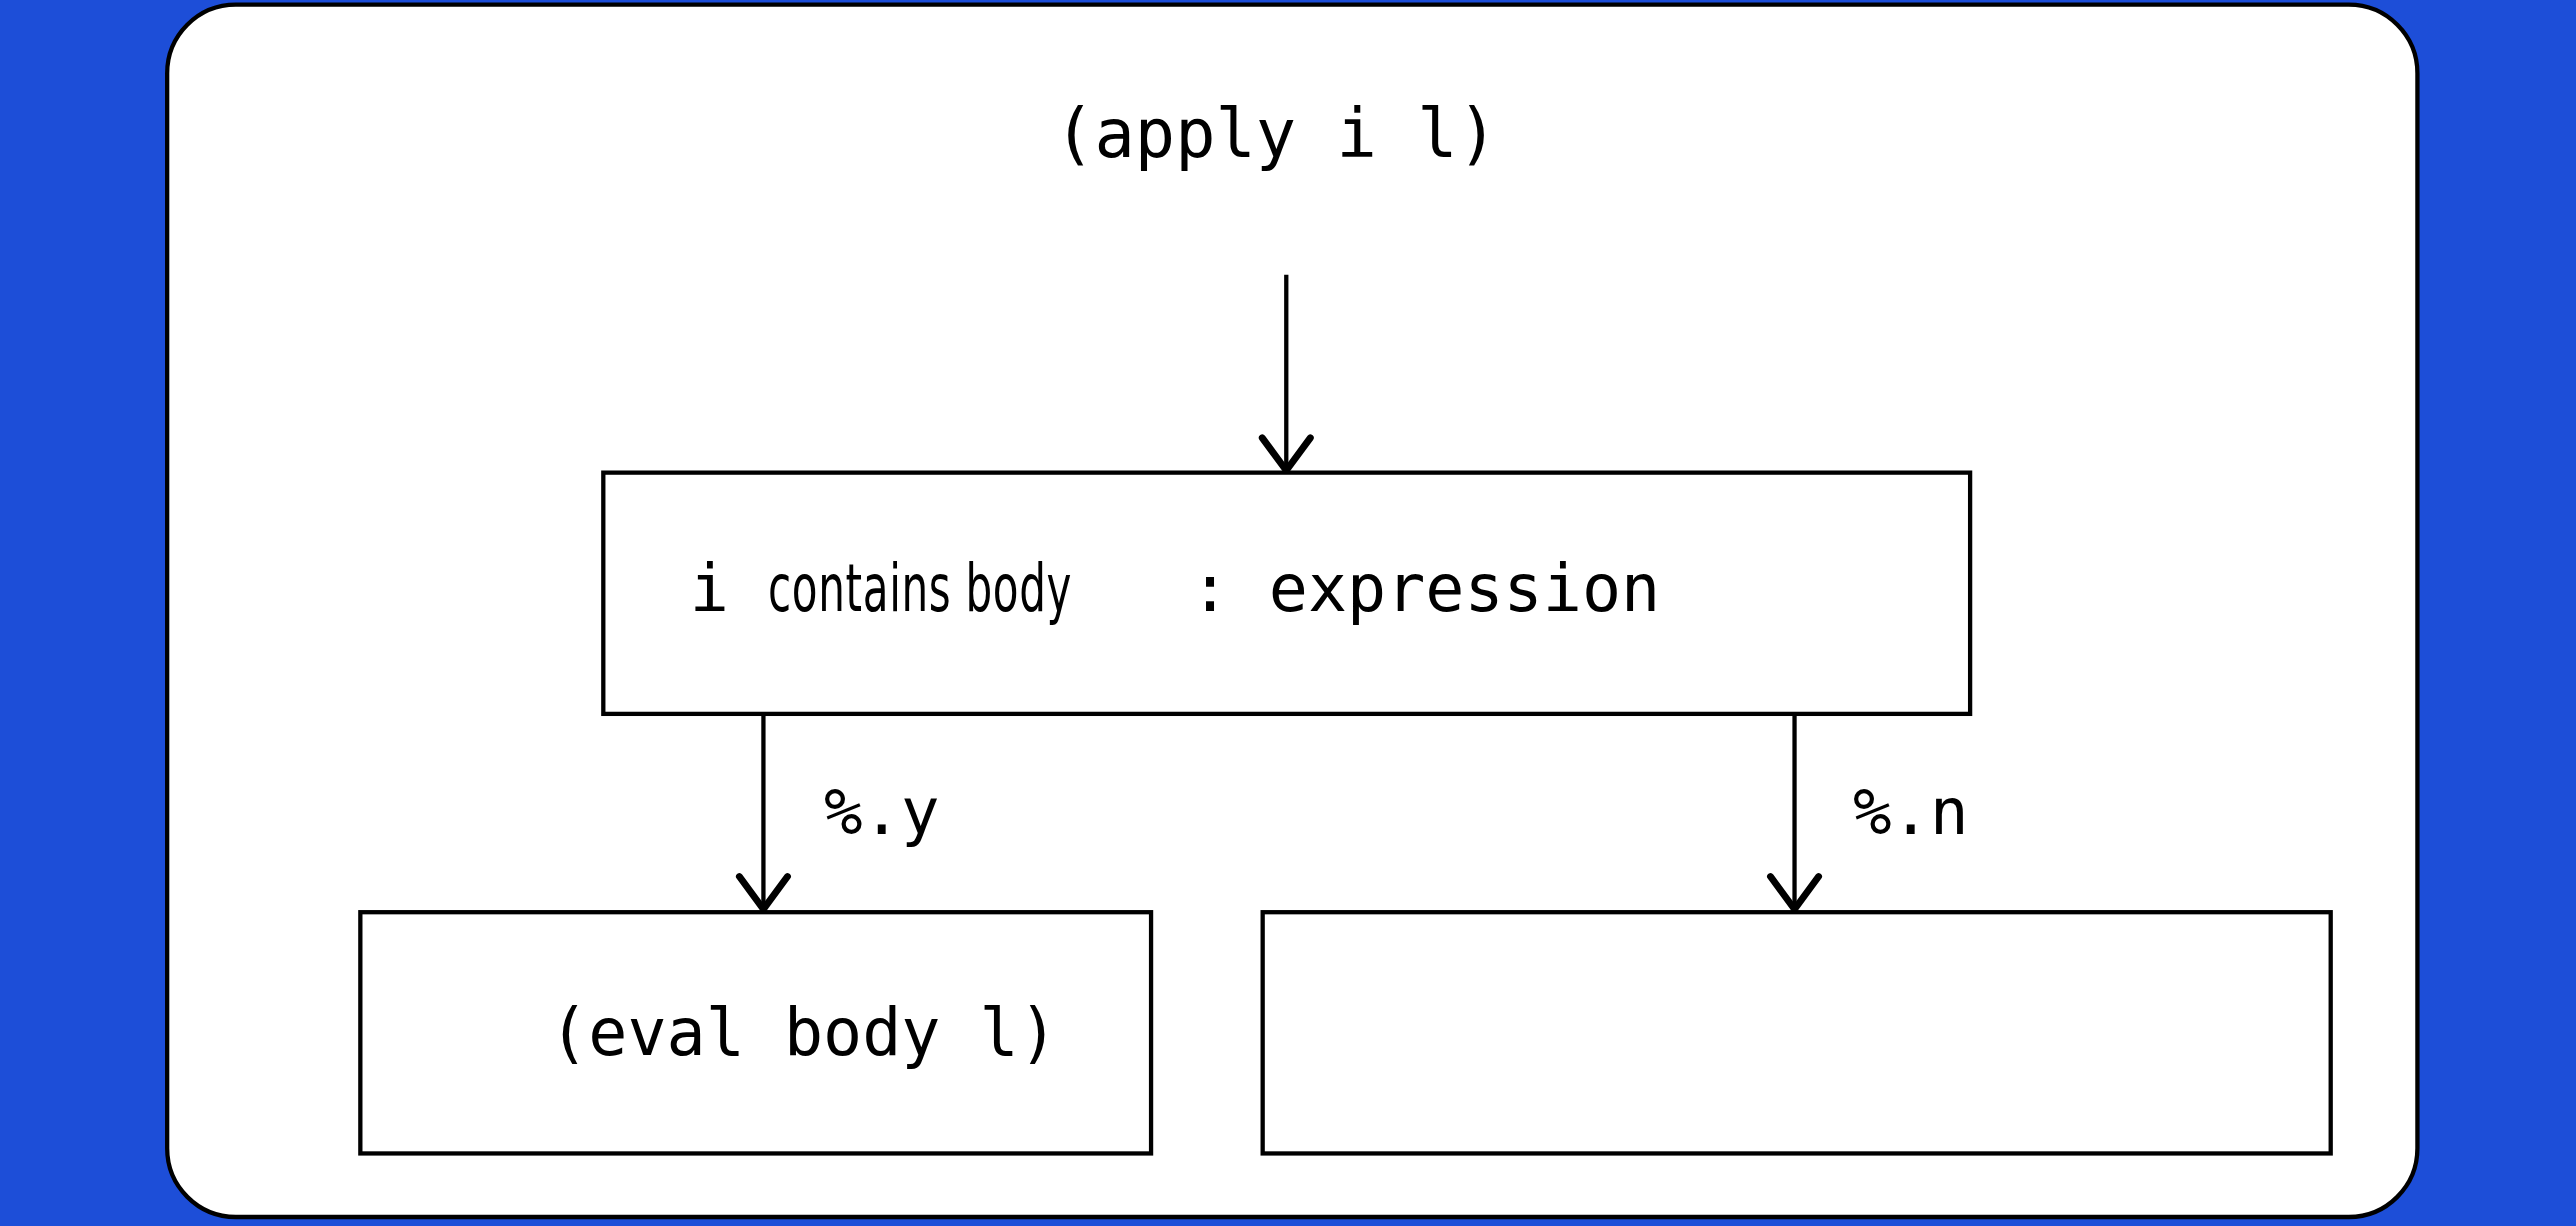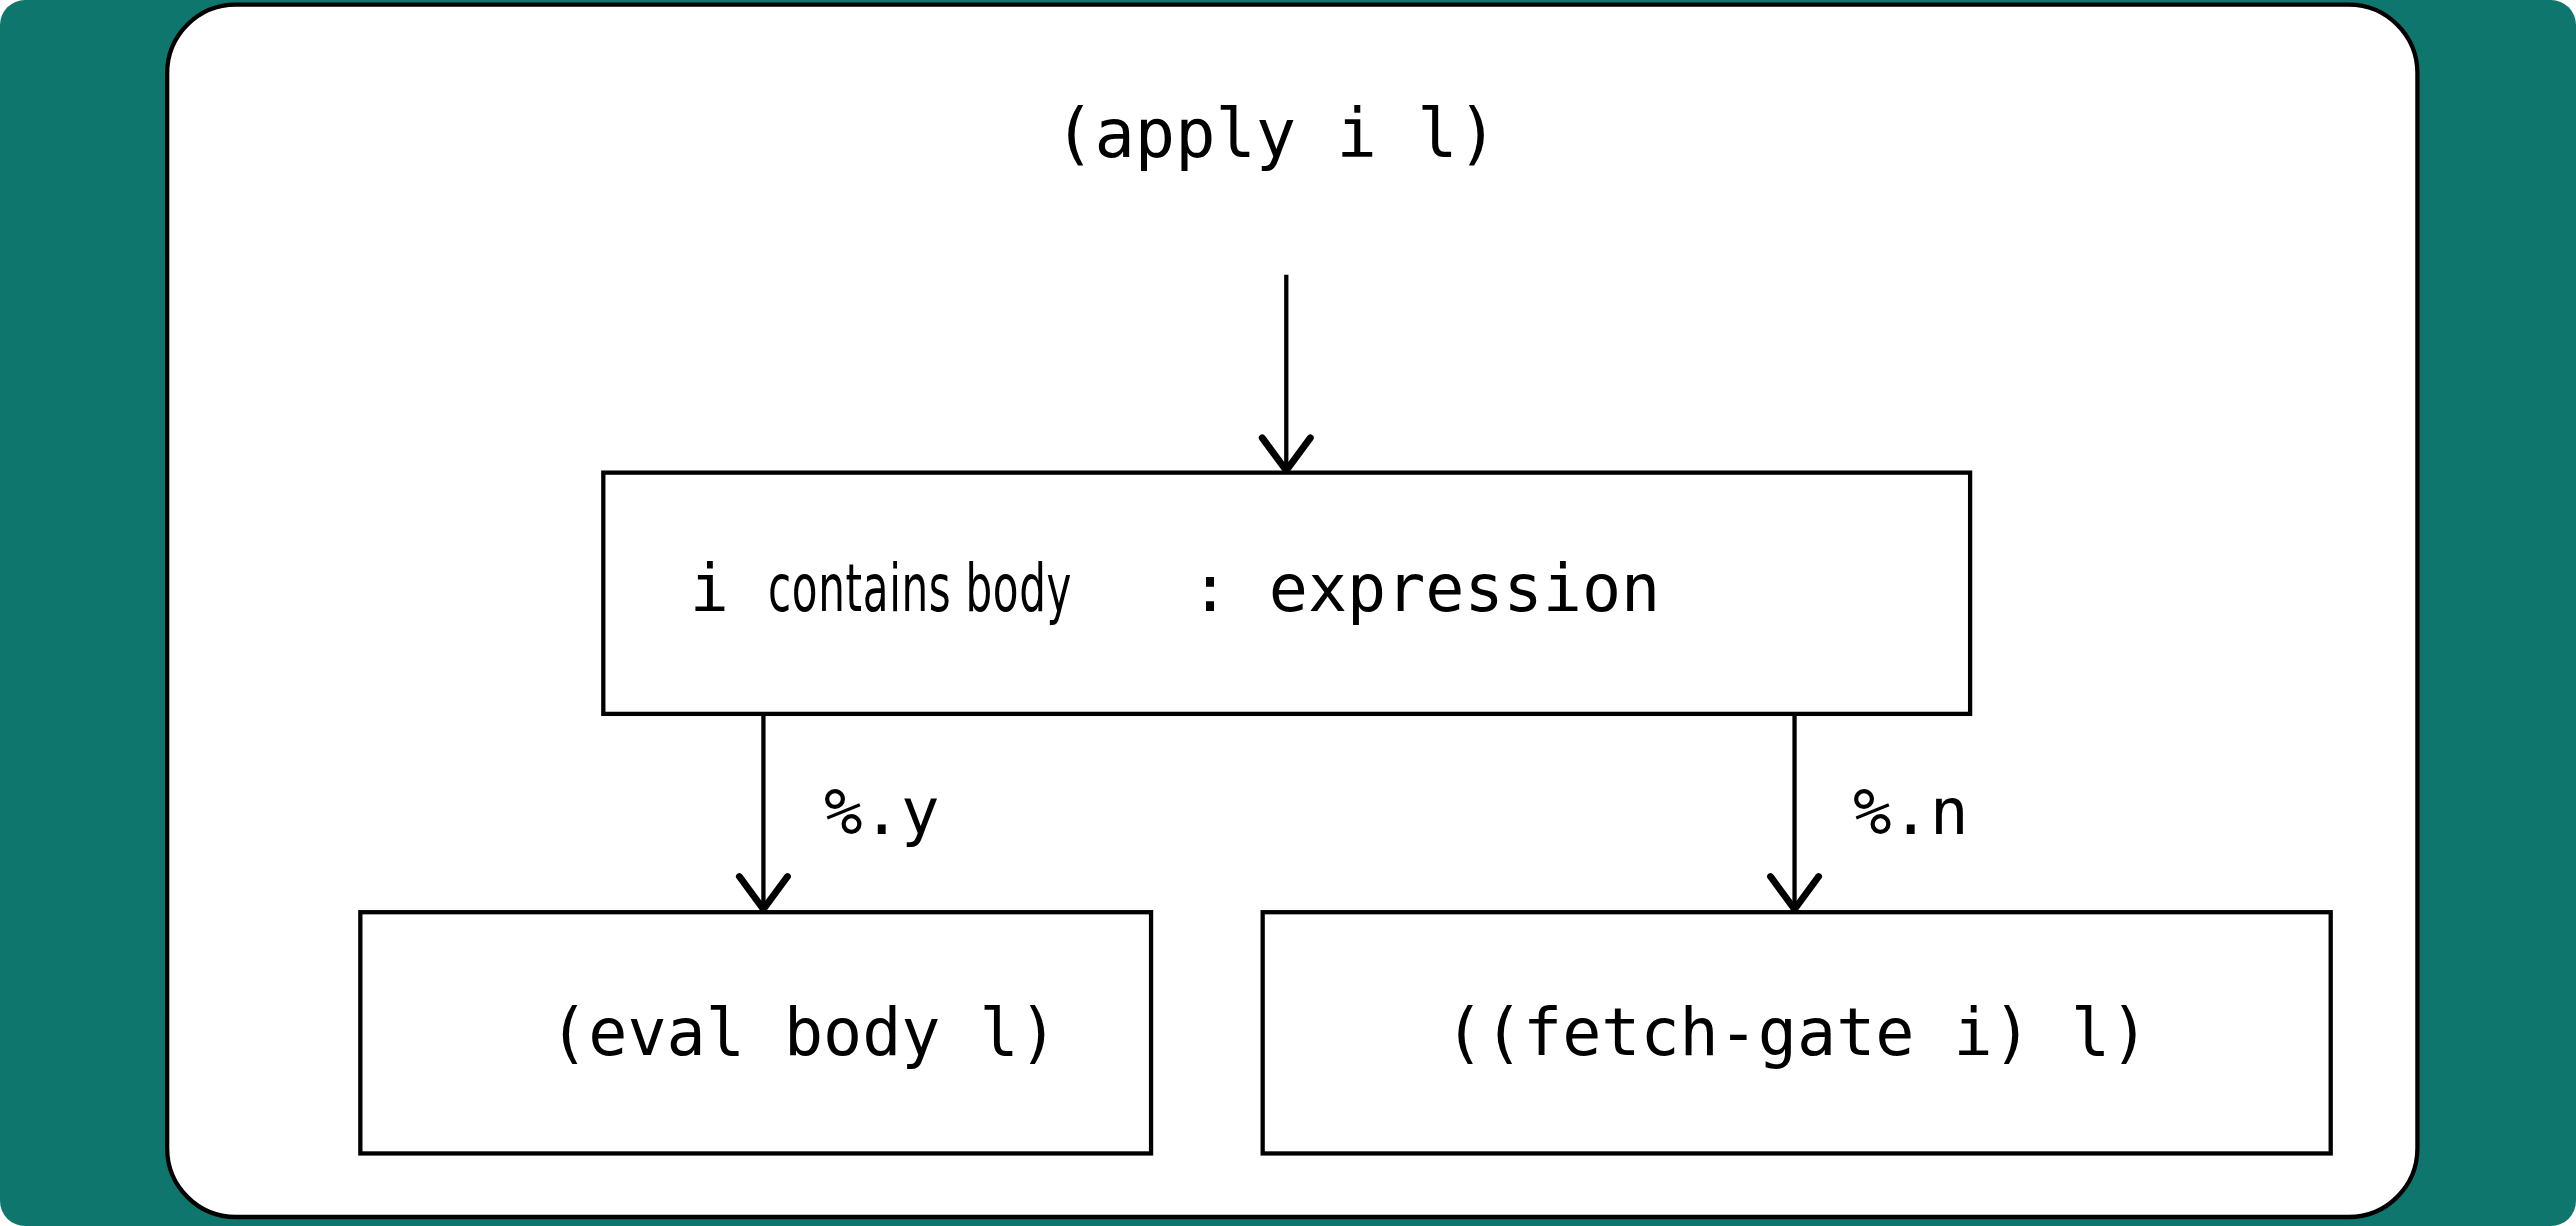--- a/index.html
+++ b/index.html
@@ -8,23 +8,22 @@
     padding: 0;
     background: #ffffff;
   }
   body {
     font-family: "DejaVu Sans Mono", monospace;
   }
   #canvas {
     position: relative;
     width: 2576px;
     height: 1226px;
-    background: #0f766e;
+    background: #1d4ed8;
     overflow: hidden;
-    border-radius: 25px;
   }
   #diagram-svg {
     position: absolute;
     left: 0;
     top: 0;
     width: 2576px;
     height: 1226px;
   }
   .node-text {
     position: absolute;
@@ -117,16 +116,15 @@
   </svg>
 
   <div class="node-text root-label">(apply i l)</div>
 
   <div class="node-text decision-label"><span class="mono-seg">i </span><span class="cond-seg">contains body</span><span class="mono-seg">: expression</span></div>
 
   <div class="edge-label edge-label-yes">%.y</div>
   <div class="edge-label edge-label-no">%.n</div>
 
   <div class="node-text leaf-label-left">(eval body l)</div>
-  <div class="node-text leaf-label-right">((fetch-gate i) l)</div>
 
 </div>
 
 
 </body></html>

